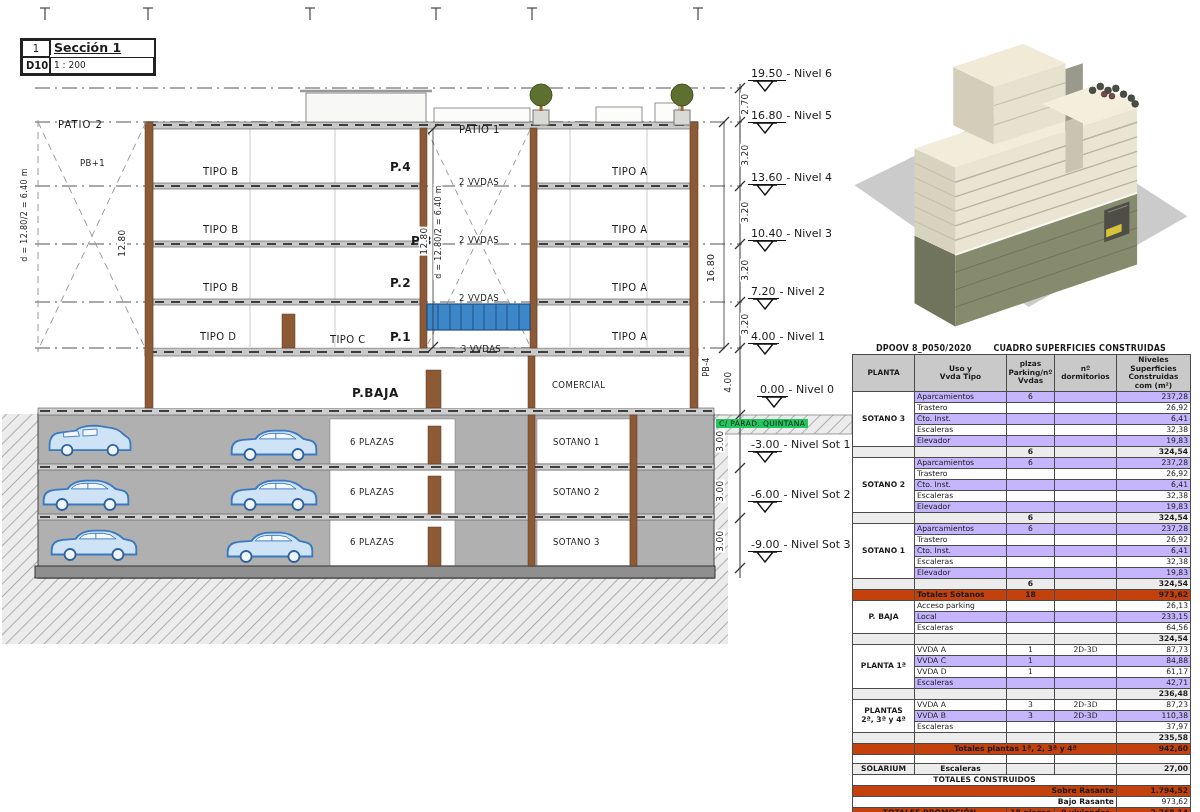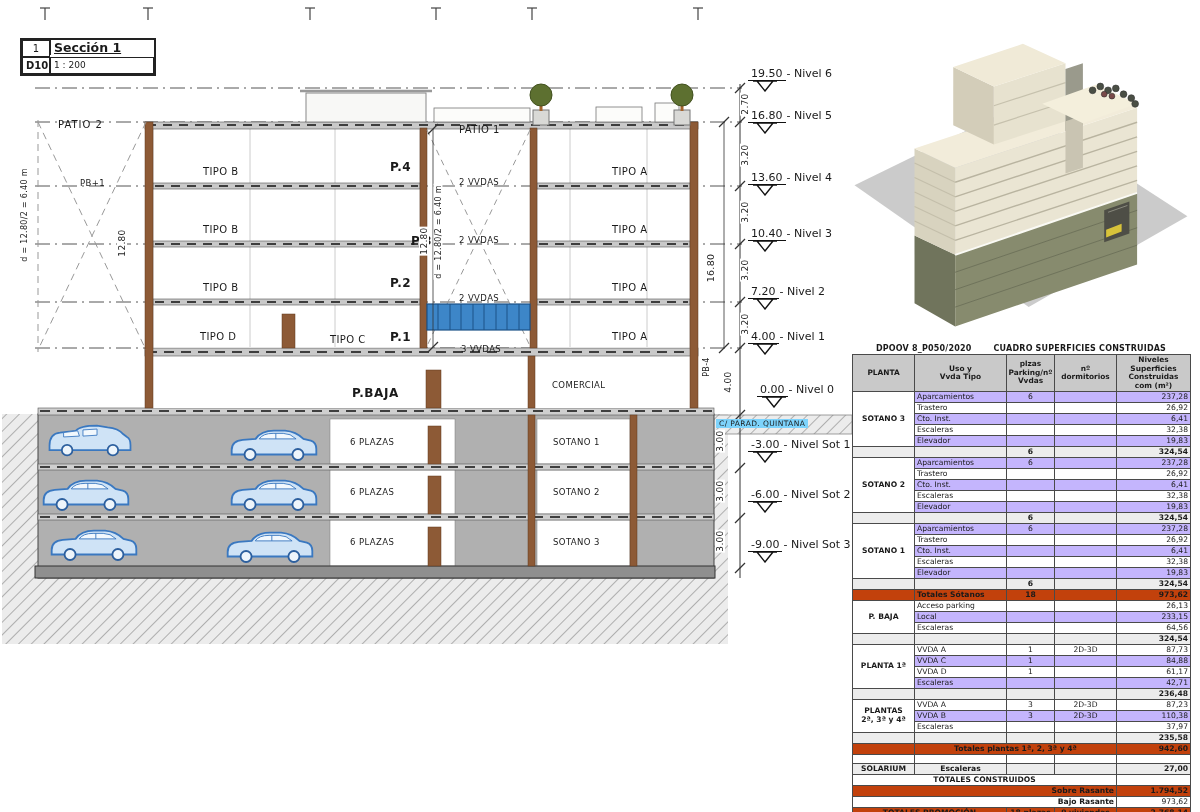--- a/index.html
+++ b/index.html
@@ -244,21 +244,21 @@
   <div class="tblock">
     <div class="grid">
       <div class="c">1</div>
       <div class="c nm">Sección 1</div>
       <div class="c" style="font-size:10px;font-weight:bold;">D10</div>
       <div class="c" style="font-size:9px;text-align:left;">1 : 200</div>
     </div>
   </div>
 
   <div class="lab" style="left:58px;top:119px;letter-spacing:1px;">PATIO 2</div>
-  <div class="lab sm" style="left:80px;top:158px;margin-top:20px;">PB+1</div>
+  <div class="lab sm" style="left:80px;top:158px;">PB+1</div>
   <div class="lab" style="left:203px;top:166px;">TIPO B</div>
   <div class="lab" style="left:203px;top:224px;">TIPO B</div>
   <div class="lab" style="left:203px;top:282px;">TIPO B</div>
   <div class="lab" style="left:200px;top:331px;">TIPO D</div>
   <div class="lab" style="left:330px;top:334px;">TIPO C</div>
   <div class="lab big" style="left:390px;top:160px;">P.4</div>
   <div class="lab big" style="left:390px;top:234px;margin-left:21px;">P.3</div>
   <div class="lab big" style="left:390px;top:276px;">P.2</div>
   <div class="lab big" style="left:390px;top:330px;">P.1</div>
   <div class="lab sm" style="left:459px;top:177px;">2 VVDAS</div>
@@ -271,21 +271,21 @@
   <div class="lab" style="left:612px;top:282px;">TIPO A</div>
   <div class="lab" style="left:612px;top:331px;">TIPO A</div>
   <div class="lab big" style="left:352px;top:386px;">P.BAJA</div>
   <div class="lab sm" style="left:552px;top:380px;">COMERCIAL</div>
   <div class="lab sm" style="left:350px;top:437px;">6 PLAZAS</div>
   <div class="lab sm" style="left:350px;top:487px;">6 PLAZAS</div>
   <div class="lab sm" style="left:350px;top:537px;">6 PLAZAS</div>
   <div class="lab sm" style="left:553px;top:437px;">SOTANO 1</div>
   <div class="lab sm" style="left:553px;top:487px;">SOTANO 2</div>
   <div class="lab sm" style="left:553px;top:537px;">SOTANO 3</div>
-  <div class="lab xs" style="left:716px;top:419px;background:#7dd3fc;padding:0 3px;">C/ PARAD. QUINTANA</div>
+  <div class="lab xs" style="left:716px;top:419px;background:#22c55e;padding:0 3px;">C/ PARAD. QUINTANA</div>
 
   <div class="vlab" style="left:24px;top:215px;font-size:8px;">d = 12.80/2 = 6.40 m</div>
   <div class="vlab" style="left:122px;top:243px;">12.80</div>
   <div class="vlab" style="left:424px;top:241px;">12.80</div>
   <div class="vlab" style="left:438px;top:232px;font-size:8px;">d = 12.80/2 = 6.40 m</div>
   <div class="vlab" style="left:745px;top:104px;">2.70</div>
   <div class="vlab" style="left:745px;top:155px;">3.20</div>
   <div class="vlab" style="left:745px;top:212px;">3.20</div>
   <div class="vlab" style="left:745px;top:270px;">3.20</div>
   <div class="vlab" style="left:745px;top:324px;">3.20</div>

